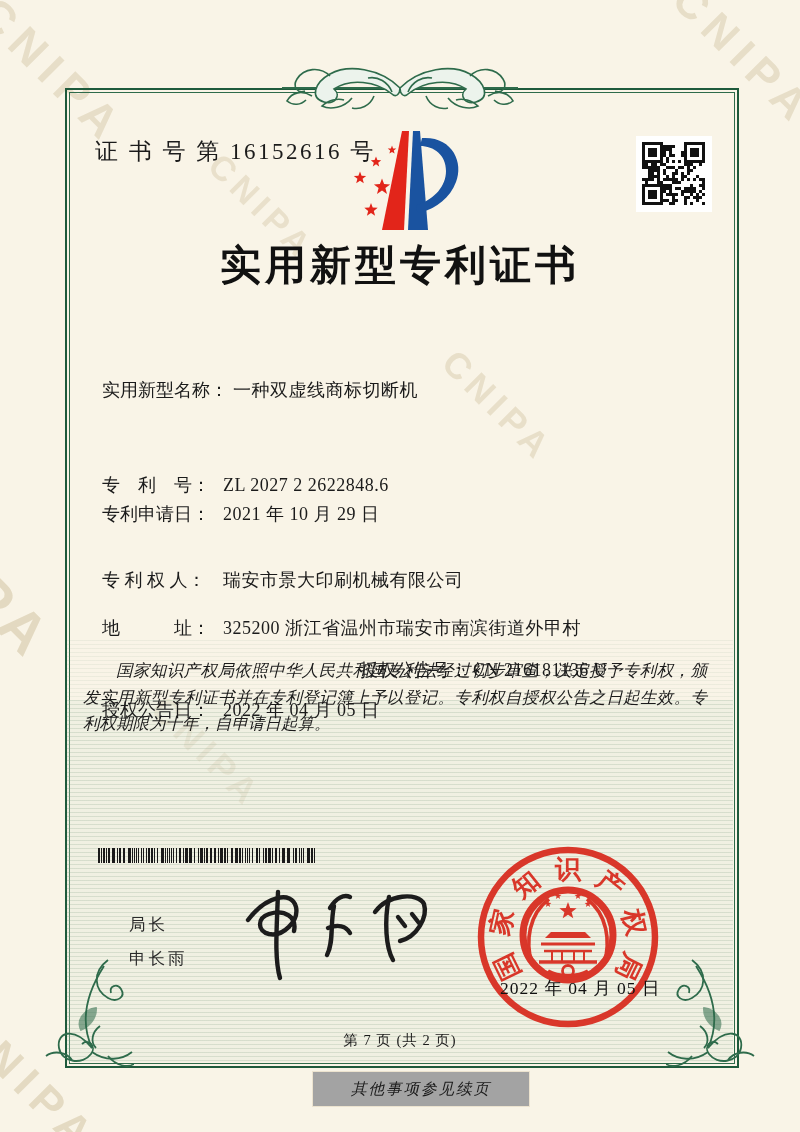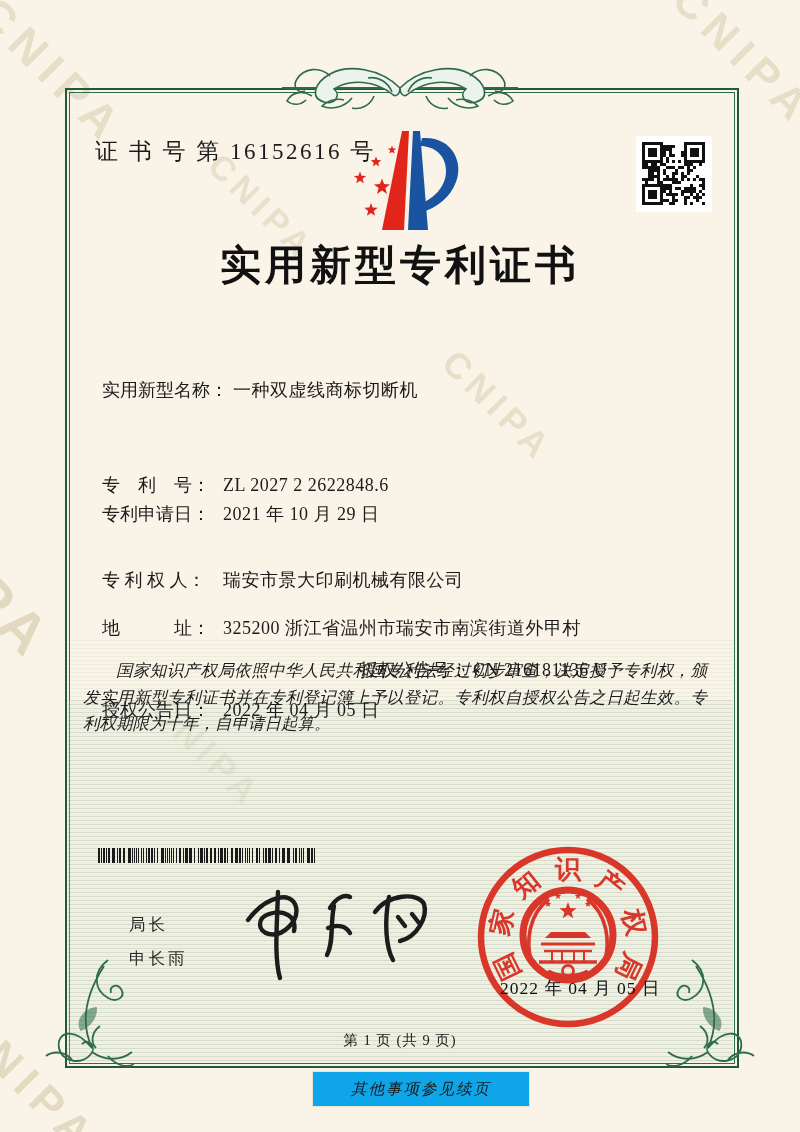--- a/index.html
+++ b/index.html
@@ -49,21 +49,21 @@
           font-family:Liberation Sans, sans-serif;color:#2a2a2a;margin-left:14px;}
   .issuer-title{top:914px;}
   .issuer-name{top:948px;}
   .signature{position:absolute;left:228px;top:880px;}
   
   .seal{position:absolute;left:468px;top:838px;}
   .seal-date{position:absolute;left:500px;top:976px;font-size:17.5px;letter-spacing:1px;color:#111;z-index:3;}
   
   .page-info{position:absolute;left:0;top:1031px;width:800px;text-align:center;font-size:14.5px;letter-spacing:1px;}
   .note-box{position:absolute;left:312px;top:1071px;width:216px;height:34px;line-height:34px;
-            background:#0ea5e9;border:1px solid #ece3cf;text-align:center;font-size:15.5px;
+            background:#a3a3a3;border:1px solid #ece3cf;text-align:center;font-size:15.5px;
             font-style:italic;letter-spacing:2px;}
 </style>
 </head>
 <body>
 
 <div class="page">
 
   <span class="wm wm1">CNIPA</span>
   <span class="wm wm2">CNIPA</span>
   <span class="wm wm3">CNIPA</span>
@@ -433,16 +433,16 @@
         <path d="M77,100 L123,100 L117,94 L83,94 Z" fill="#d8281b" stroke="none"></path>
         <path d="M76,113 L124,113" stroke-width="2.4"></path>
         <path d="M84,113 L84,123 M94,113 L94,123 M106,113 L106,123 M116,113 L116,123" stroke-width="2"></path>
         <path d="M71,124 L129,124" stroke-width="3.4"></path>
         <circle cx="100" cy="133" r="5.5" stroke-width="2.8"></circle>
       </g>
     </g>
   </svg>
   <div class="seal-date">2022 年 04 月 05 日</div>
 
-  <div class="page-info">第 1 页 (共 9 页)</div>
+  <div class="page-info">第 7 页 (共 2 页)</div>
   <div class="note-box">其他事项参见续页</div>
 
 </div>
 
 </body></html>

